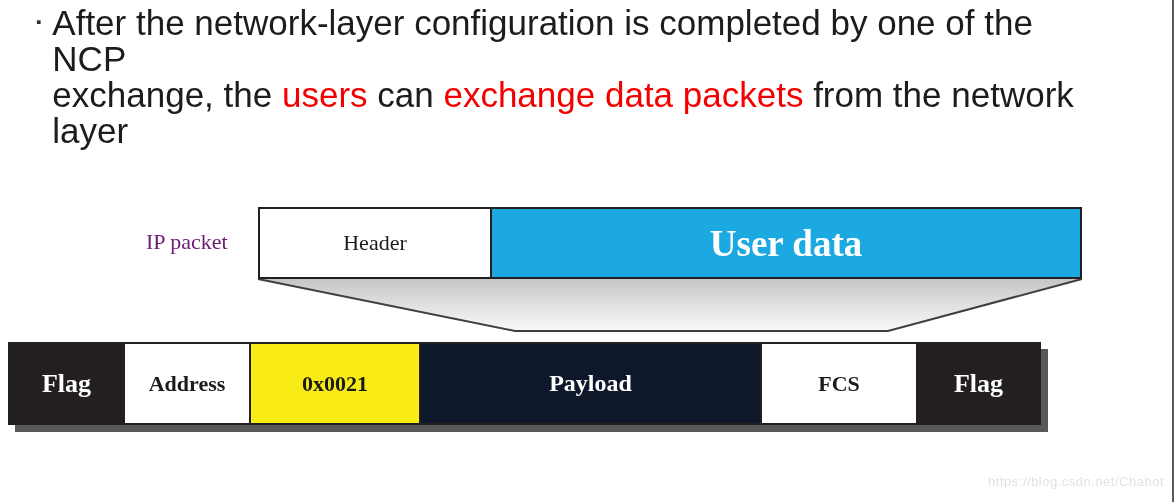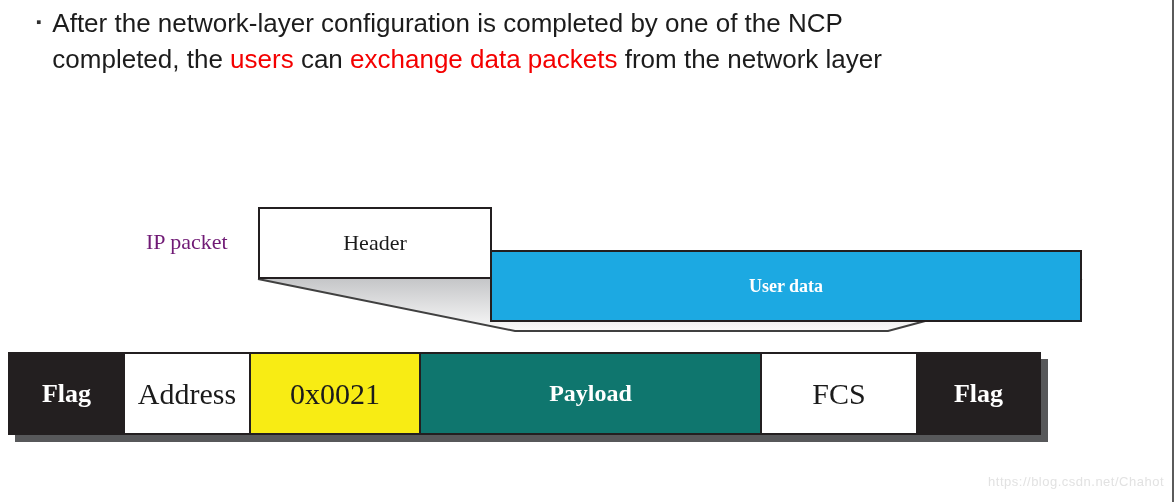--- a/index.html
+++ b/index.html
@@ -14,21 +14,21 @@
   .bullet{
     position:absolute;left:36px;top:5px;
     display:flex;align-items:flex-start;
     width:1060px;
   }
   .bullet .marker{
     font-size:15px;line-height:34px;
     color:#2f2f2f;margin-right:11px;flex:0 0 auto;
   }
   .bullet-text{
-    font-size:26px;line-height:36px;
+    font-size:35px;line-height:36px;
     color:#1c1c1c;letter-spacing:0px;
   }
   .c-red{color:#f40000;}
   
   .ip-label{
     position:absolute;left:146px;top:229px;
     font-family:"Liberation Serif",serif;
     font-size:22px;color:#701a75;
   }
   .box{
@@ -37,43 +37,42 @@
     display:flex;align-items:center;justify-content:center;
     font-family:"Liberation Serif",serif;
   }
   .header-box{
     left:258px;top:207px;width:234px;height:72px;
     background:#ffffff;font-size:22px;color:#1b1b1b;
     z-index:3;
   }
   .userdata-box{
     left:490px;top:207px;width:592px;height:72px;
-    background:#1ca9e2;font-size:18px;font-weight:bold;color:#ffffff;
+    background:#1ca9e2;font-size:37px;font-weight:bold;color:#ffffff;
     z-index:3;
-    margin-top:43px;
   }
   
   .trapezoid-svg{position:absolute;left:0;top:0;z-index:1;}
   
   .frame-row{
-    position:absolute;left:8px;top:352px;
+    position:absolute;left:8px;top:342px;
     display:flex;z-index:3;
     box-shadow:7px 7px 0 #57585a;
   }
   .cell{
     box-sizing:border-box;height:83px;
     border:2px solid #231f20;
     display:flex;flex-direction:column;align-items:center;justify-content:center;
     font-family:"Liberation Serif",serif;
-    background:#ffffff;color:#1b1b1b;font-size:30px;
+    background:#ffffff;color:#1b1b1b;font-size:22px;font-weight:bold;
   }
   .cell + .cell{margin-left:-2px;}
   .cell.black{background:#231f20;color:#ffffff;font-weight:bold;font-size:26px;}
   .cell.yellow{background:#f8ec14;}
-  .cell.blue{background:#0f766e;color:#ffffff;font-weight:bold;font-size:24px;line-height:1.15;}
+  .cell.blue{background:#0f172a;color:#ffffff;font-weight:bold;font-size:24px;line-height:1.15;}
   .w-flag-l{width:117px;}
   .w-address{width:128px;}
   .w-control{width:119px;}
   .w-protocol{width:172px;}
   .w-payload{width:343px;}
   .w-fcs{width:158px;}
   .w-flag-r{width:125px;}
   
   .right-edge{
     position:absolute;right:2px;top:0;width:2px;height:502px;
@@ -86,21 +85,21 @@
 </style>
 </head>
 <body>
 
 <div class="slide">
 
   <div class="bullet">
     <span class="marker">▪</span>
     <div class="bullet-text">
       <span>After the network-layer configuration is completed by one of the NCP</span><br>
-      <span>completed, the </span><span class="c-red">users</span><span> can </span><span class="c-red">exchange data packets</span><span> from the network layer</span>
+      <span>exchange, the </span><span class="c-red">users</span><span> can </span><span class="c-red">exchange data packets</span><span> from the network layer</span>
     </div>
   </div>
 
   <svg class="trapezoid-svg" width="1176" height="502">
     <defs>
       <linearGradient id="trapGrad" x1="0" y1="0" x2="0" y2="1">
         <stop offset="0" stop-color="#c5c6c8"></stop>
         <stop offset="1" stop-color="#fafafa"></stop>
       </linearGradient>
     </defs>

